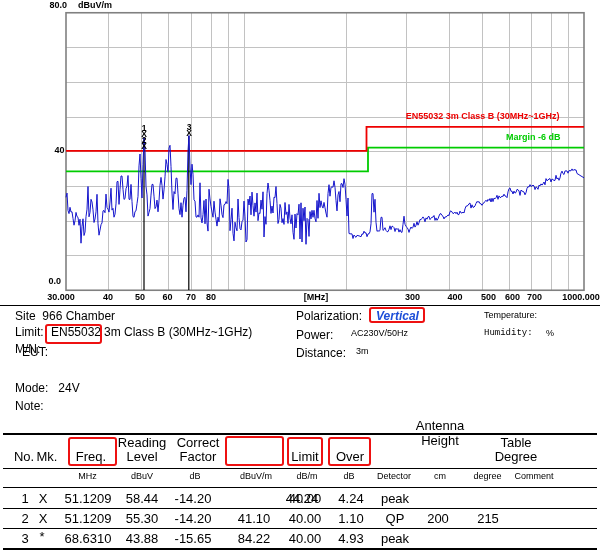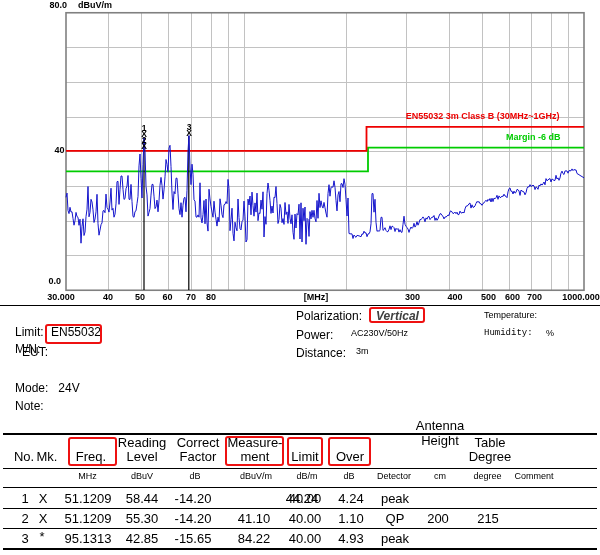--- a/index.html
+++ b/index.html
@@ -92,30 +92,32 @@
     <text x="455" y="300">400</text>
     <text x="488.5" y="300">500</text>
     <text x="512.5" y="300">600</text>
     <text x="534.5" y="300">700</text>
     <text x="581" y="300">1000.000</text>
   </g>
 </svg>
 
 <div class="hline" style="left:0px; top:305px; width:600px;"></div>
 
+<div class="abs lbl" style="left:15px; top:309px;">Site&nbsp; 966 Chamber</div>
 <div class="abs lbl" style="left:15px; top:325px;">Limit:</div>
 <div class="abs lbl" style="left:51px; top:325px;">EN55032</div>
+<div class="abs lbl" style="left:104px; top:325px;">3m Class B (30MHz~1GHz)</div>
 <div class="rbox" style="left:45px; top:324px; width:57px; height:19.5px;"></div>
 <div class="abs lbl" style="left:22px; top:345px;">EUT:</div>
 <div class="abs lbl" style="left:15px; top:342px;">M/N:</div>
 <div class="abs lbl" style="left:15px; top:381px;">Mode:&nbsp;&nbsp; 24V</div>
 <div class="abs lbl" style="left:15px; top:398.5px;">Note:</div>
 
 <div class="abs lbl" style="left:296px; top:309px;">Polarization:</div>
-<div class="abs" style="left:376px; top:309px; font-size:12px; font-weight:bold; font-style:italic; color:#404040;">Vertical</div>
+<div class="abs" style="left:376px; top:309px; font-size:12px; font-weight:bold; font-style:italic; color:#1d4ed8;">Vertical</div>
 <div class="rbox" style="left:369px; top:307px; width:56px; height:16px;"></div>
 <div class="abs lbl" style="left:296px; top:328px;">Power:</div>
 <div class="abs sm" style="left:351px; top:328px;">AC230V/50Hz</div>
 <div class="abs lbl" style="left:296px; top:346px;">Distance:</div>
 <div class="abs sm" style="left:356px; top:346px;">3m</div>
 
 <div class="abs sm" style="left:484px; top:310px;">Temperature:</div>
 <div class="abs sm" style="left:484px; top:328px;font-family:Liberation Mono, monospace;">Humidity:</div>
 <div class="abs sm" style="left:546px; top:328px;">%</div>
 
@@ -124,25 +126,24 @@
 <div class="hline" style="left:3px; top:486.5px; width:594px;"></div>
 <div class="hline" style="left:3px; top:507.5px; width:594px;"></div>
 <div class="hline" style="left:3px; top:527.5px; width:594px;"></div>
 <div class="abs" style="left:3px; top:548px; width:594px; height:2px; background:#000;"></div>
 
 <div class="abs tbl ctr" style="left:24px; top:449px;">No.</div>
 <div class="abs tbl ctr" style="left:47px; top:449px;">Mk.</div>
 <div class="abs tbl ctr" style="left:91px; top:449px;">Freq.</div>
 <div class="abs tbl ctr h2" style="left:142px; top:435.5px; text-align:center;">Reading<br>Level</div>
 <div class="abs tbl ctr h2" style="left:198px; top:435.5px; text-align:center;">Correct<br>Factor</div>
-<div class="abs tbl ctr h2" style="left:255px; top:435.5px; text-align:center;">Measure-<br>ment</div>
 <div class="abs tbl ctr" style="left:305px; top:449px;">Limit</div>
 <div class="abs tbl ctr" style="left:350px; top:449px;">Over</div>
 <div class="abs tbl ctr h2" style="left:440px; top:419px; text-align:center;">Antenna<br>Height</div>
-<div class="abs tbl ctr h2" style="left:490px; top:435.5px; text-align:center;">Table<br>Degree</div>
+<div class="abs tbl ctr h2" style="left:516px; top:435.5px; text-align:center;">Table<br>Degree</div>
 
 <div class="rbox" style="left:68px; top:437px; width:49px; height:29px;"></div>
 <div class="rbox" style="left:225px; top:436px; width:59px; height:30px;"></div>
 <div class="rbox" style="left:287px; top:437px; width:36px; height:29px;"></div>
 <div class="rbox" style="left:328px; top:437px; width:43px; height:29px;"></div>
 
 <div class="abs unit ctr" style="left:87.5px; top:471px;">MHz</div>
 <div class="abs unit ctr" style="left:142px; top:471px;">dBuV</div>
 <div class="abs unit ctr" style="left:195px; top:471px;">dB</div>
 <div class="abs unit ctr" style="left:256px; top:471px;">dBuV/m</div>
@@ -170,21 +171,21 @@
 <div class="abs tbl ctr" style="left:193px; top:510.5px;">-14.20</div>
 <div class="abs tbl ctr" style="left:254px; top:510.5px;">41.10</div>
 <div class="abs tbl ctr" style="left:305px; top:510.5px;">40.00</div>
 <div class="abs tbl ctr" style="left:351px; top:510.5px;">1.10</div>
 <div class="abs tbl ctr" style="left:395px; top:510.5px;">QP</div>
 <div class="abs tbl ctr" style="left:438px; top:510.5px;">200</div>
 <div class="abs tbl ctr" style="left:488px; top:510.5px;">215</div>
 
 <div class="abs tbl ctr" style="left:25px; top:530.5px;">3</div>
 <div class="abs tbl ctr" style="left:42px; top:528.5px;">*</div>
-<div class="abs tbl ctr" style="left:88px; top:530.5px;">95.1313</div>
-<div class="abs tbl ctr" style="left:142px; top:530.5px;">42.85</div>
+<div class="abs tbl ctr" style="left:88px; top:530.5px;">68.6310</div>
+<div class="abs tbl ctr" style="left:142px; top:530.5px;">43.88</div>
 <div class="abs tbl ctr" style="left:193px; top:530.5px;">-15.65</div>
 <div class="abs tbl ctr" style="left:254px; top:530.5px;">84.22</div>
 <div class="abs tbl ctr" style="left:305px; top:530.5px;">40.00</div>
 <div class="abs tbl ctr" style="left:351px; top:530.5px;">4.93</div>
 <div class="abs tbl ctr" style="left:395px; top:530.5px;">peak</div>
 
 </div>
 
 </body></html>

